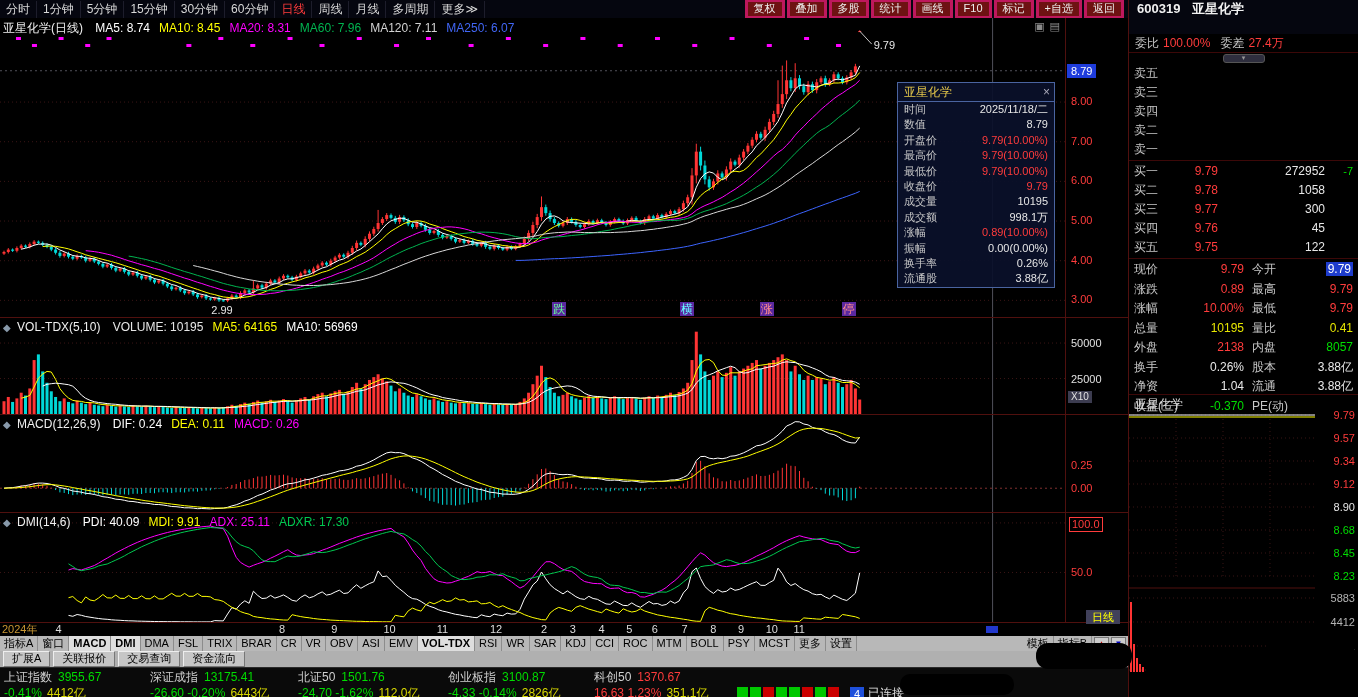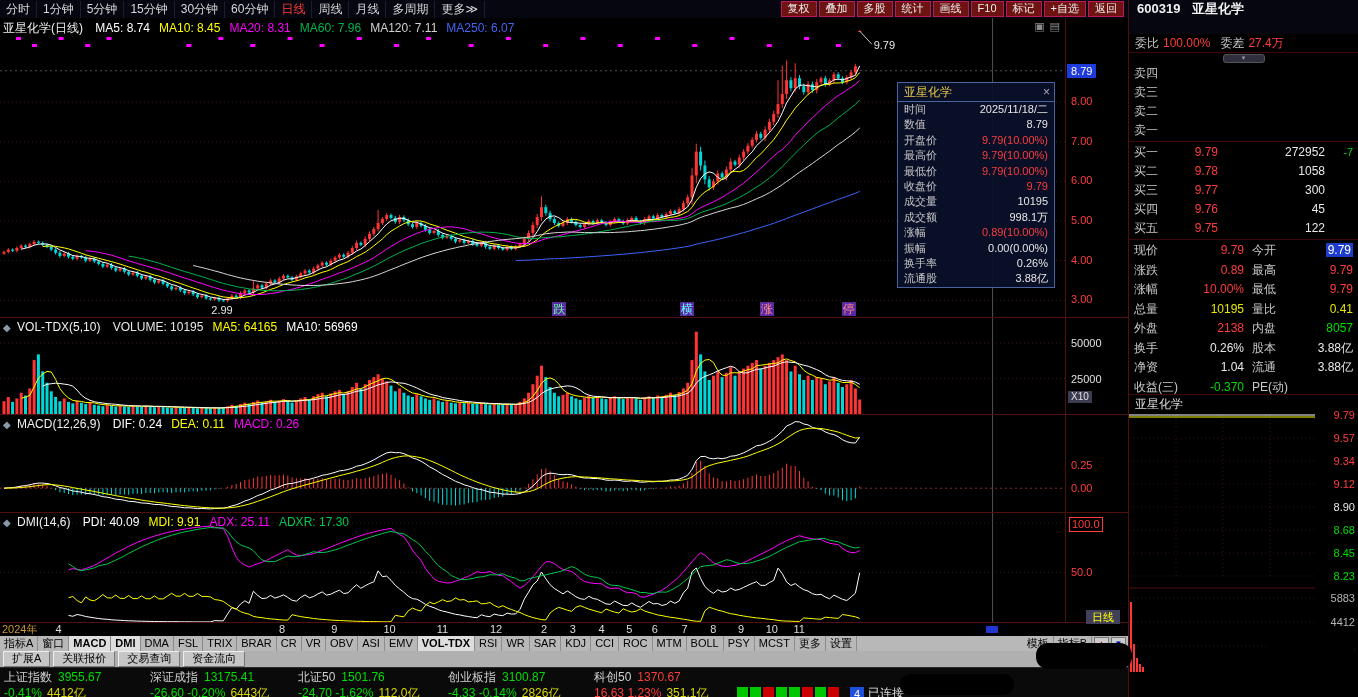--- a/index.html
+++ b/index.html
@@ -6,21 +6,21 @@
   #app{width:1358px;height:697px;position:relative;overflow:hidden;background:#c4b5fd;
        font-family:"Liberation Sans","DejaVu Sans",sans-serif;font-size:12px;color:#ddd;display:flex;}
   #left{width:1128px;height:697px;flex:none;position:relative;background:#000;}
   #right{width:229px;height:697px;flex:none;position:relative;background:#000;border-left:1px solid #50100e;}
 
   
   #topbar{height:18px;display:flex;align-items:center;background:#05060f;white-space:nowrap;overflow:hidden;}
   .tb-item{padding:0 6px;color:#d8d8d8;border-right:1px solid #1d1d2b;line-height:17px;cursor:default;}
   .tb-item.active{color:#ff3c3c;}
   #tb-tools{margin-left:auto;display:flex;gap:2px;padding-right:4px;}
-  .tb-tool{background:#6e1212;border:1px solid #be185d;color:#eee;padding:0 6px;height:14px;line-height:13px;font-size:11px;}
+  .tb-tool{background:#6e1212;border:3px solid #be185d;color:#eee;padding:0 6px;height:14px;line-height:13px;font-size:11px;}
 
   
   .panel{position:relative;border-bottom:1px solid #50100e;background:#000;}
   #kpanel{height:299px;}
   #volpanel{height:96px;}
   #macdpanel{height:97px;}
   #dmipanel{height:109px;}
   svg.plot{position:absolute;left:0;top:0;}
   .axiscol{position:absolute;top:0;right:0;width:62px;height:100%;border-left:1px solid #50100e;z-index:3;}
   .axis-label{position:absolute;left:5px;color:#ff3c3c;font-size:11px;line-height:13px;}
@@ -1222,27 +1222,33 @@
     </div>
     <div id="rq-weibi">
       <span class="lbl">委比</span>
       <span class="val">100.00%</span>
       <span class="lbl">委差</span>
       <span class="val">27.4万</span>
     </div>
     <div id="rq-handle">▾</div>
     <div id="rq-asks">
         <div class="q-row">
-          <span class="q-label">卖四</span>
+          <span class="q-label">卖五</span>
           <span class="q-price"></span>
           <span class="q-vol"></span>
           <span class="q-extra"></span>
         </div>
         <div class="q-row">
           <span class="q-label">卖三</span>
+          <span class="q-price"></span>
+          <span class="q-vol"></span>
+          <span class="q-extra"></span>
+        </div>
+        <div class="q-row">
+          <span class="q-label">卖四</span>
           <span class="q-price"></span>
           <span class="q-vol"></span>
           <span class="q-extra"></span>
         </div>
         <div class="q-row">
           <span class="q-label">卖二</span>
           <span class="q-price"></span>
           <span class="q-vol"></span>
           <span class="q-extra"></span>
         </div>

